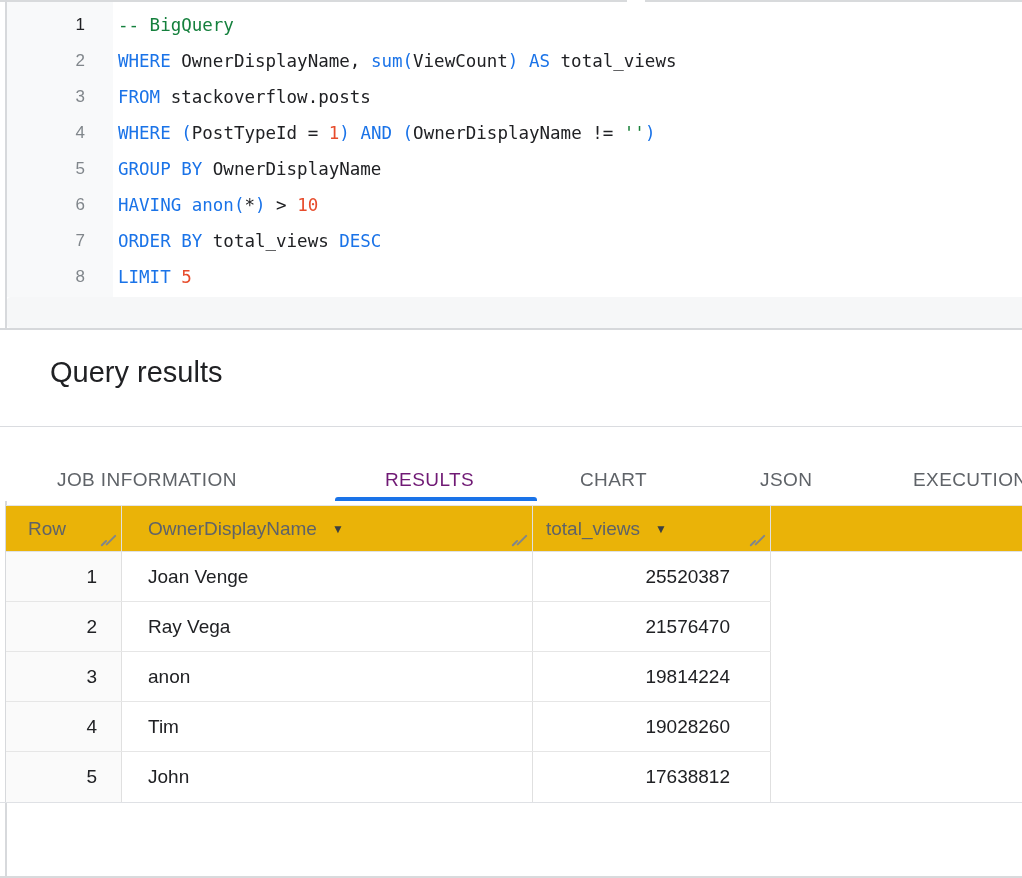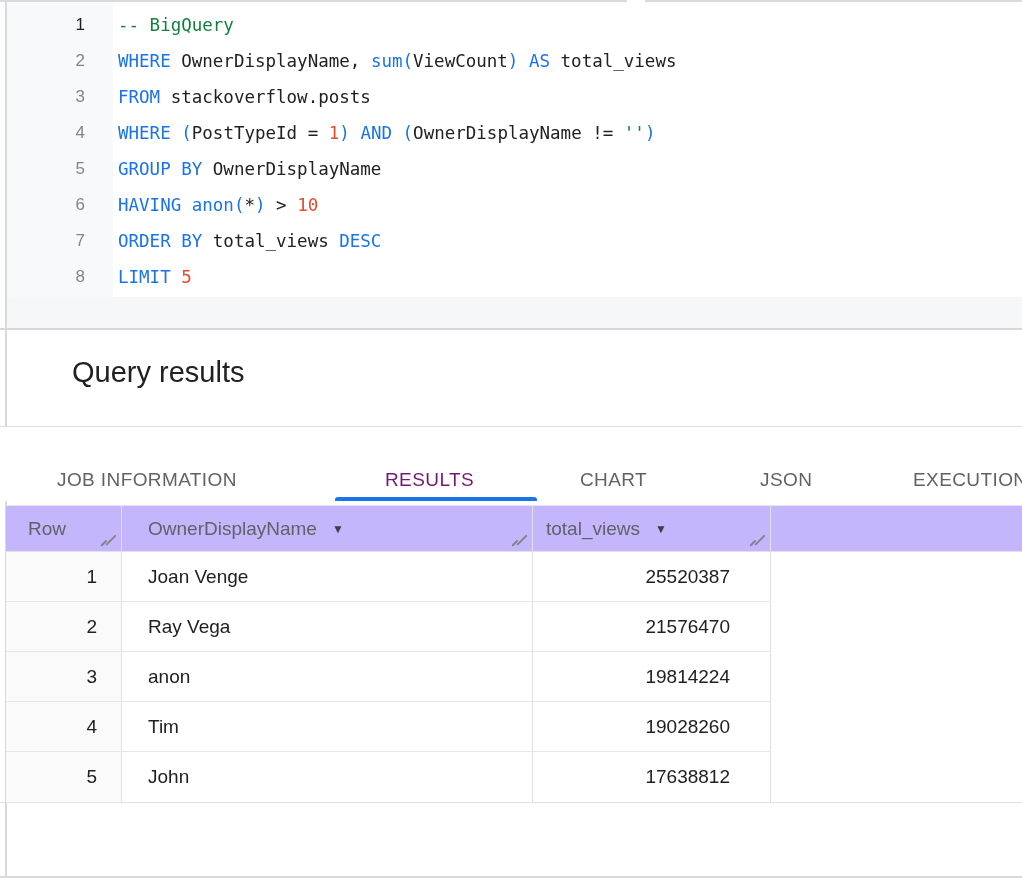--- a/index.html
+++ b/index.html
@@ -28,34 +28,34 @@
   .tk-comment{color:#15803d;}
   .tk-num{color:#e74c2c;}
   .tk-str{color:#188038;}
 
   
   .editor-scrollbar{position:absolute;top:297px;left:7px;right:0;height:31px;
                     background:#f6f7f8;border-radius:4px 0 0 4px;}
   .editor-scroll-border{position:absolute;top:328px;left:0;right:0;height:2px;background:#d6d8db;}
 
   
-  .results-header{position:absolute;top:330px;left:22px;right:0;height:96px;background:#fff;}
+  .results-header{position:absolute;top:330px;left:0;right:0;height:96px;background:#fff;}
   .results-title{position:absolute;left:50px;top:26px;font-size:29px;font-weight:400;color:#202124;margin:0;}
   .header-divider{position:absolute;top:426px;left:0;right:0;height:1px;background:#dadce0;}
 
   
   .tabbar{position:absolute;top:427px;left:0;right:0;height:74px;background:#fff;overflow:hidden;}
   .tab{position:absolute;top:16px;height:100%;display:flex;align-items:center;white-space:nowrap;
        font-size:19px;font-weight:500;letter-spacing:.4px;color:#5f6368;cursor:pointer;}
   .tab-active{color:#701a75;}
   .tab-underline{position:absolute;left:335px;width:202px;height:4px;bottom:0;background:#1a73e8;
                  border-radius:3px 3px 0 0;}
 
   
-  .thead{position:absolute;top:505px;left:6px;right:0;height:47px;background:#c4b5fd;
+  .thead{position:absolute;top:505px;left:6px;right:0;height:47px;background:#eab308;
          border-top:1px solid #e3e5e8;border-bottom:1px solid #dfe1e5;
          display:flex;box-sizing:border-box;}
   .th{position:relative;display:flex;align-items:center;box-sizing:border-box;
       font-size:19px;font-weight:500;color:#5f6368;}
   .th-row{width:116px;padding-left:22px;border-right:1px solid #e0e0e0;}
   .th-name{width:411px;padding-left:26px;border-right:1px solid #e0e0e0;}
   .th-views{width:238px;padding-left:13px;border-right:1px solid #e0e0e0;}
   .th-filler{flex:1;}
   .caret{font-size:12px;color:#3c4043;margin-left:15px;cursor:pointer;}
   .grip{position:absolute;right:5px;bottom:3px;width:17px;height:17px;cursor:col-resize;}

